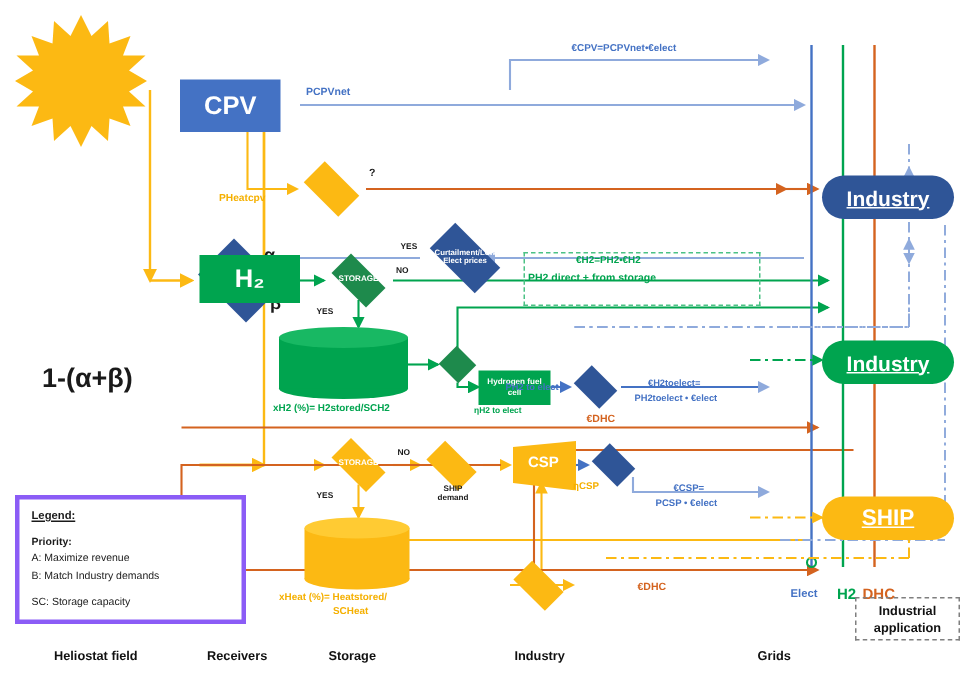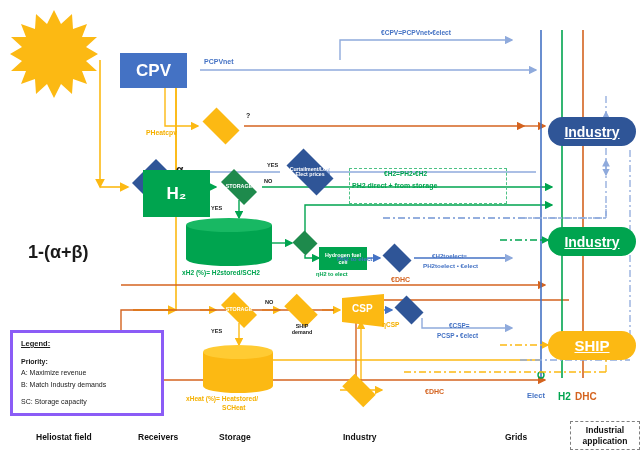--- a/index.html
+++ b/index.html
@@ -199,21 +199,21 @@
     <span style="font-size:0"></span>
   </div>
   <div class="dia" style="left:128px;top:163px;width:64px;height:48px;pointer-events:none;">
     <span style="font-size:0"></span>
   </div>
   <div class="lbl t-dark" style="left:176px;top:164px;font-size:12px;">α</div>
   <div class="lbl t-dark" style="left:180px;top:196px;font-size:12px;">β</div>
   <div class="lbl t-dark" style="left:28px;top:243px;font-size:18px;">1-(α+β)</div>
 
   <div class="block blk-cpv" style="left:120px;top:53px;width:67px;height:35px;font-size:17px;">CPV</div>
-  <div class="block blk-h2" style="left:133px;top:170px;width:67px;height:47px;font-size:17px;margin-left:10px;">H₂</div>
+  <div class="block blk-h2" style="left:133px;top:170px;width:67px;height:32px;font-size:17px;">H₂</div>
 
   <div class="dia dia-yellow" style="left:198px;top:112px;width:46px;height:28px;font-size:6px;">
       <span></span>
     </div>
   <div class="lbl t-dark" style="left:246px;top:112px;font-size:7px;">?</div>
 
   <div class="dia dia-blue" style="left:280px;top:155px;width:60px;height:34px;font-size:5.2px;">
     <span>
       <span>Curtailment/Low</span><br>
       <span>Elect prices</span>
@@ -319,20 +319,20 @@
     <div class="lbl t-dark row" style="left:8px;top:48px;font-size:7px;font-weight:normal;">B: Match Industry demands</div>
     <div class="lbl t-dark row" style="left:8px;top:65px;font-size:7px;font-weight:normal;">SC: Storage capacity</div>
   </div>
 
   <div class="colhead" style="left:36px;top:432px;">Heliostat field</div>
   <div class="colhead" style="left:138px;top:432px;">Receivers</div>
   <div class="colhead" style="left:219px;top:432px;">Storage</div>
   <div class="colhead" style="left:343px;top:432px;">Industry</div>
   <div class="colhead" style="left:505px;top:432px;">Grids</div>
 
-  <div id="indapp-box" style="left:570px;top:421px;width:68px;height:27px;">
+  <div id="indapp-box" style="left:570px;top:398px;width:68px;height:27px;">
     <div>
       <span>Industrial</span><br>
       <span>application</span>
     </div>
   </div>
 
 </div>
 
 </body></html>

